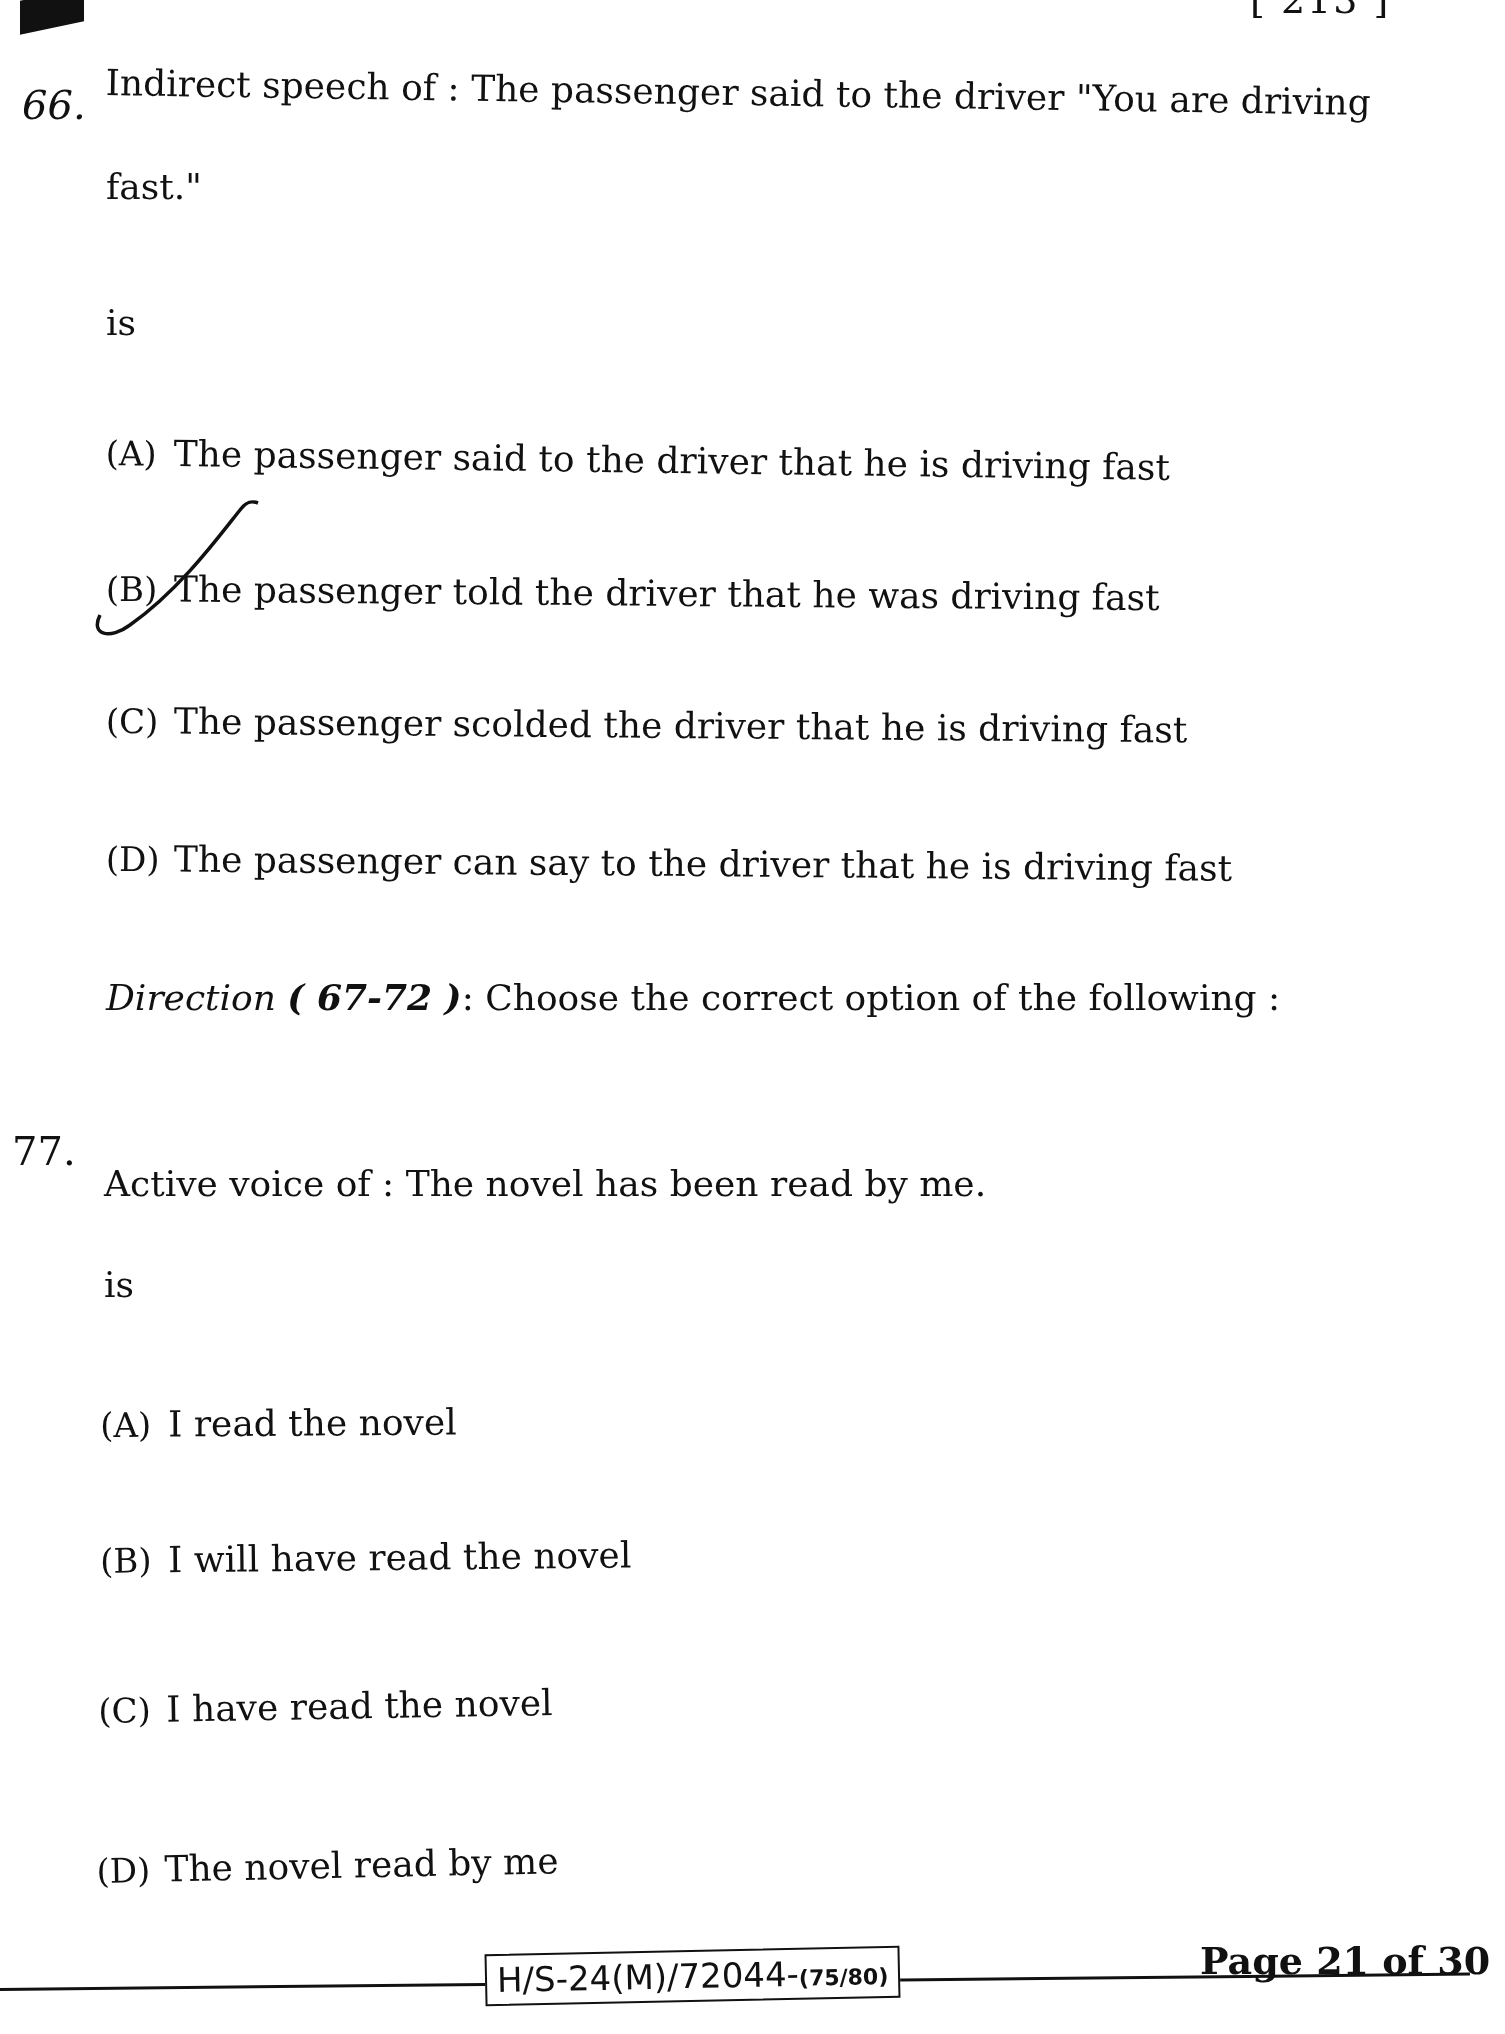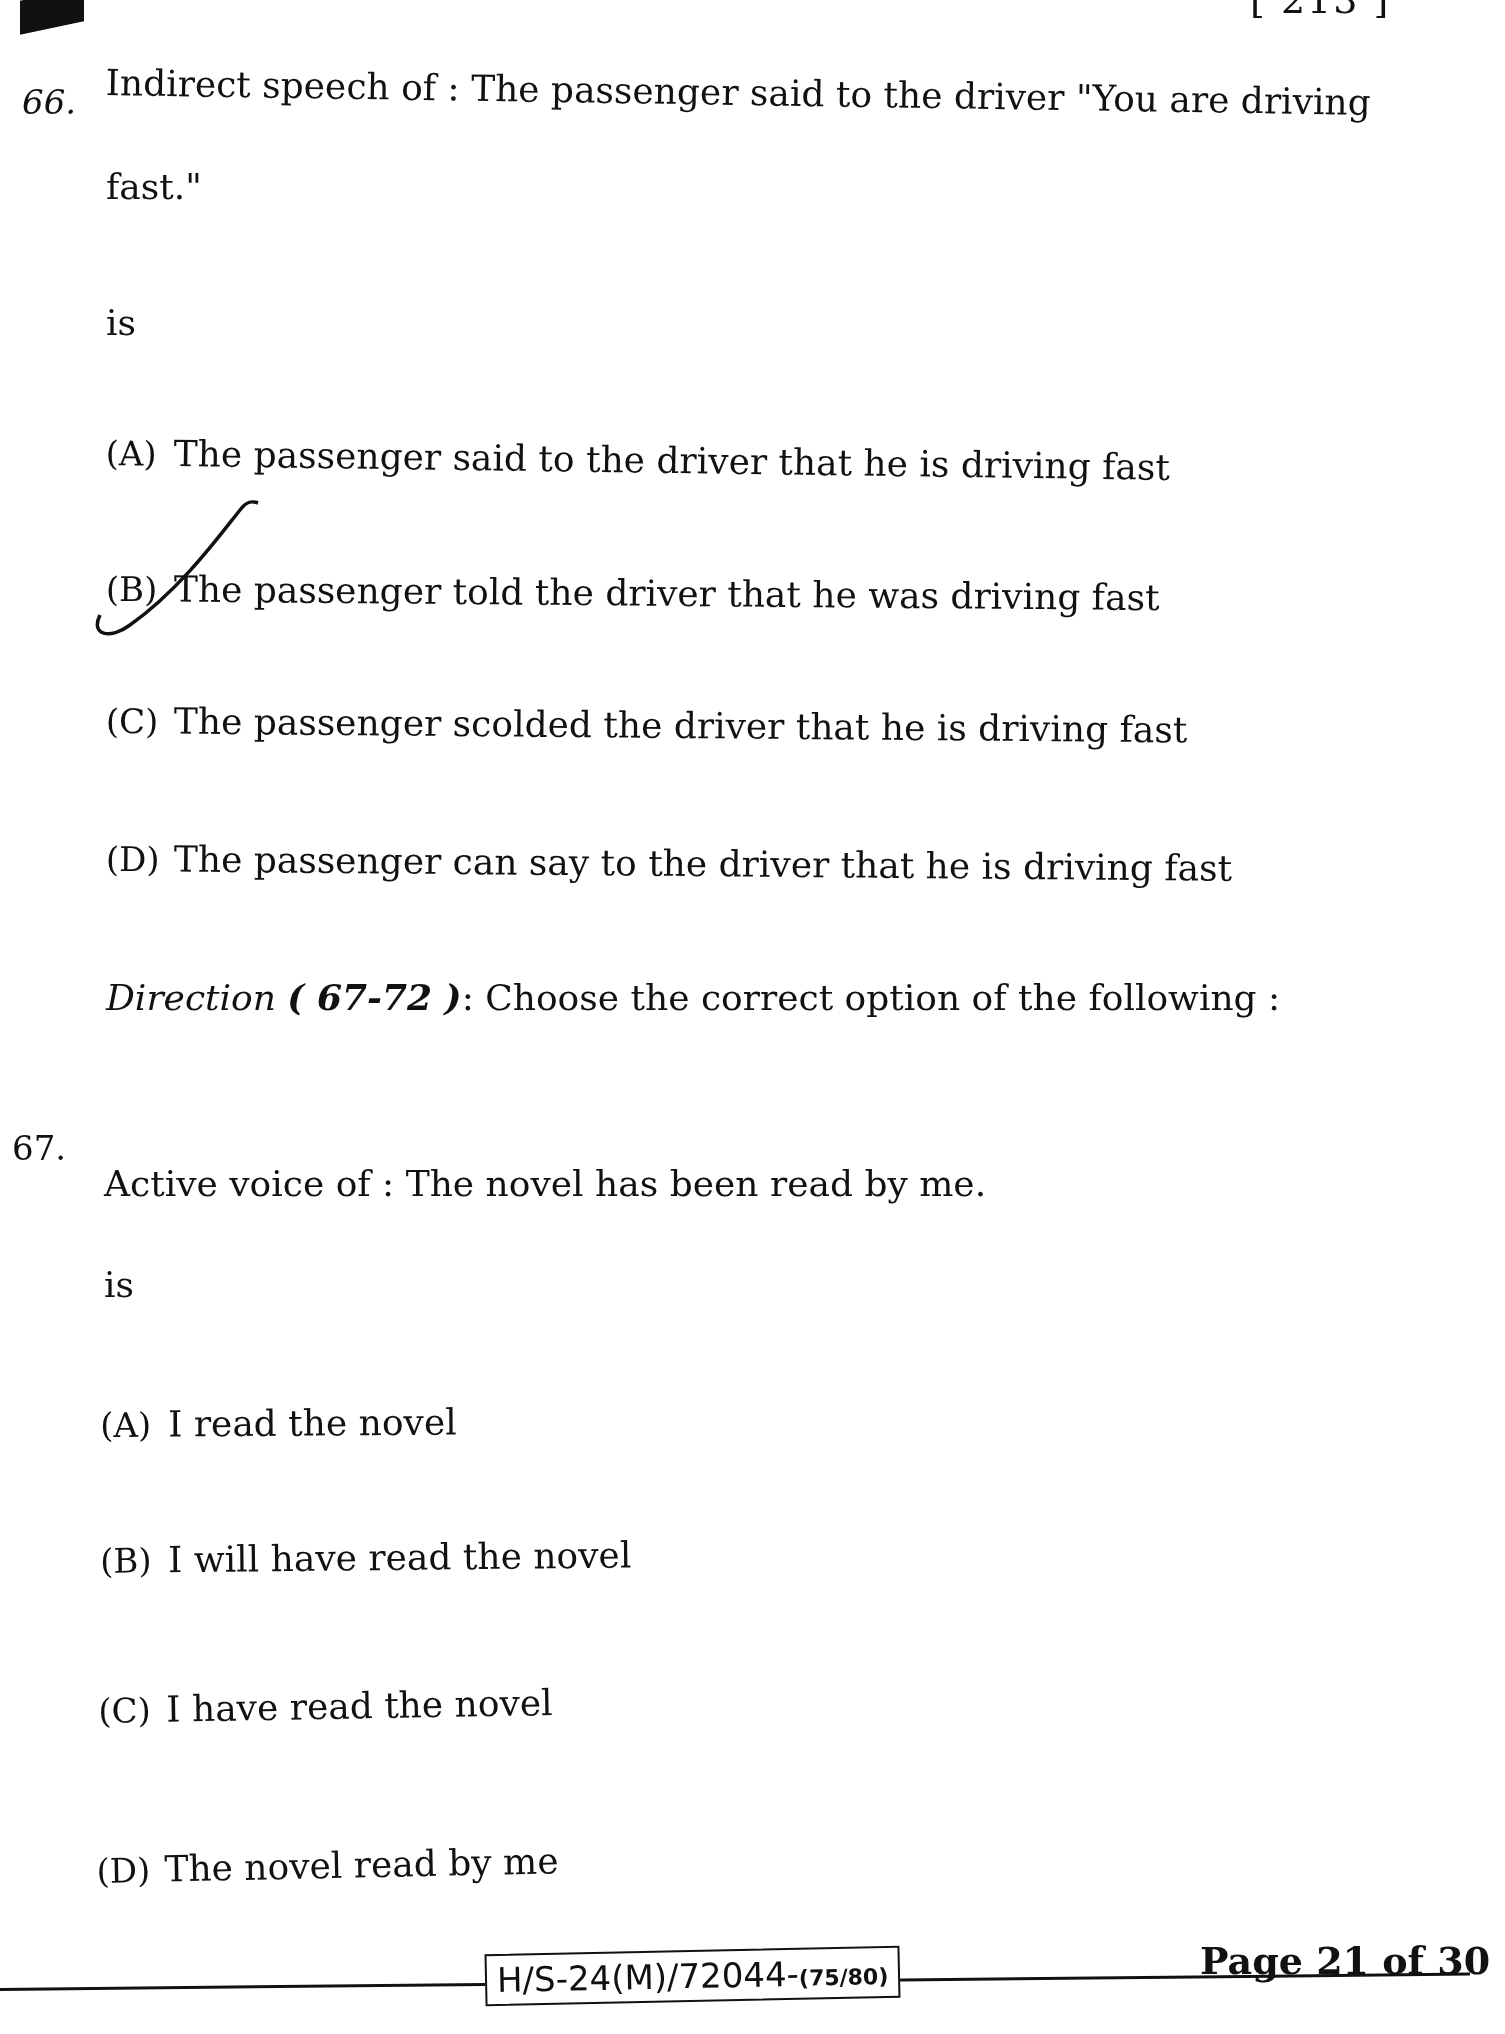--- a/index.html
+++ b/index.html
@@ -7,21 +7,21 @@
       width: 1505px; height: 2034px; position: relative; overflow: hidden;
       font-family: "DejaVu Serif", "Liberation Serif", serif;
       color: #111111;
     }
     .abs { position: absolute; white-space: nowrap; }
     .corner-mark {
       position: absolute; left: 20px; top: -6px; width: 64px; height: 34px;
       background: #111; transform: skewY(-12deg);
     }
     .page-num-top { left: 1250px; top: -22px; font-size: 38px; letter-spacing: 2px; }
-    .qnum { font-size: 34px; }
+    .qnum { font-size: 40px; }
     .text { font-size: 36px; }
     .opt-label { font-size: 34px; display: inline-block; width: 68px; }
     .direction-italic { font-style: italic; }
     .bold { font-weight: bold; font-style: italic; }
     .footer-line {
       position: absolute; left: 0; top: 1988px; width: 1470px; height: 3px;
       background: #111; transform: rotate(-0.6deg); transform-origin: left center;
     }
     .footer-code {
       position: absolute; left: 485px; top: 1950px;
@@ -58,21 +58,21 @@
 </div>
 <div class="abs" style="left:106px; top:838px; transform:rotate(0.5deg); transform-origin:left top;">
   <span class="opt-label">(D)</span><span class="text">The passenger can say to the driver that he is driving fast</span>
 </div>
 
 <div class="abs text" style="left:106px; top:976px;">
   <span class="direction-italic">Direction</span>
   <span class="bold">( 67-72 )</span><span>: Choose the correct option of the following :</span>
 </div>
 
-<div class="abs qnum" style="left:12px; top:1128px;">67.</div>
+<div class="abs qnum" style="left:12px; top:1128px;">77.</div>
 <div class="abs text" style="left:104px; top:1163px;">Active voice of : The novel has been read by me.</div>
 <div class="abs text" style="left:104px; top:1264px;">is</div>
 
 <div class="abs" style="left:100px; top:1404px; transform:rotate(-0.4deg); transform-origin:left top;">
   <span class="opt-label">(A)</span><span class="text">I read the novel</span>
 </div>
 <div class="abs" style="left:100px; top:1540px; transform:rotate(-0.6deg); transform-origin:left top;">
   <span class="opt-label">(B)</span><span class="text">I will have read the novel</span>
 </div>
 <div class="abs" style="left:98px; top:1690px; transform:rotate(-1deg); transform-origin:left top;">

